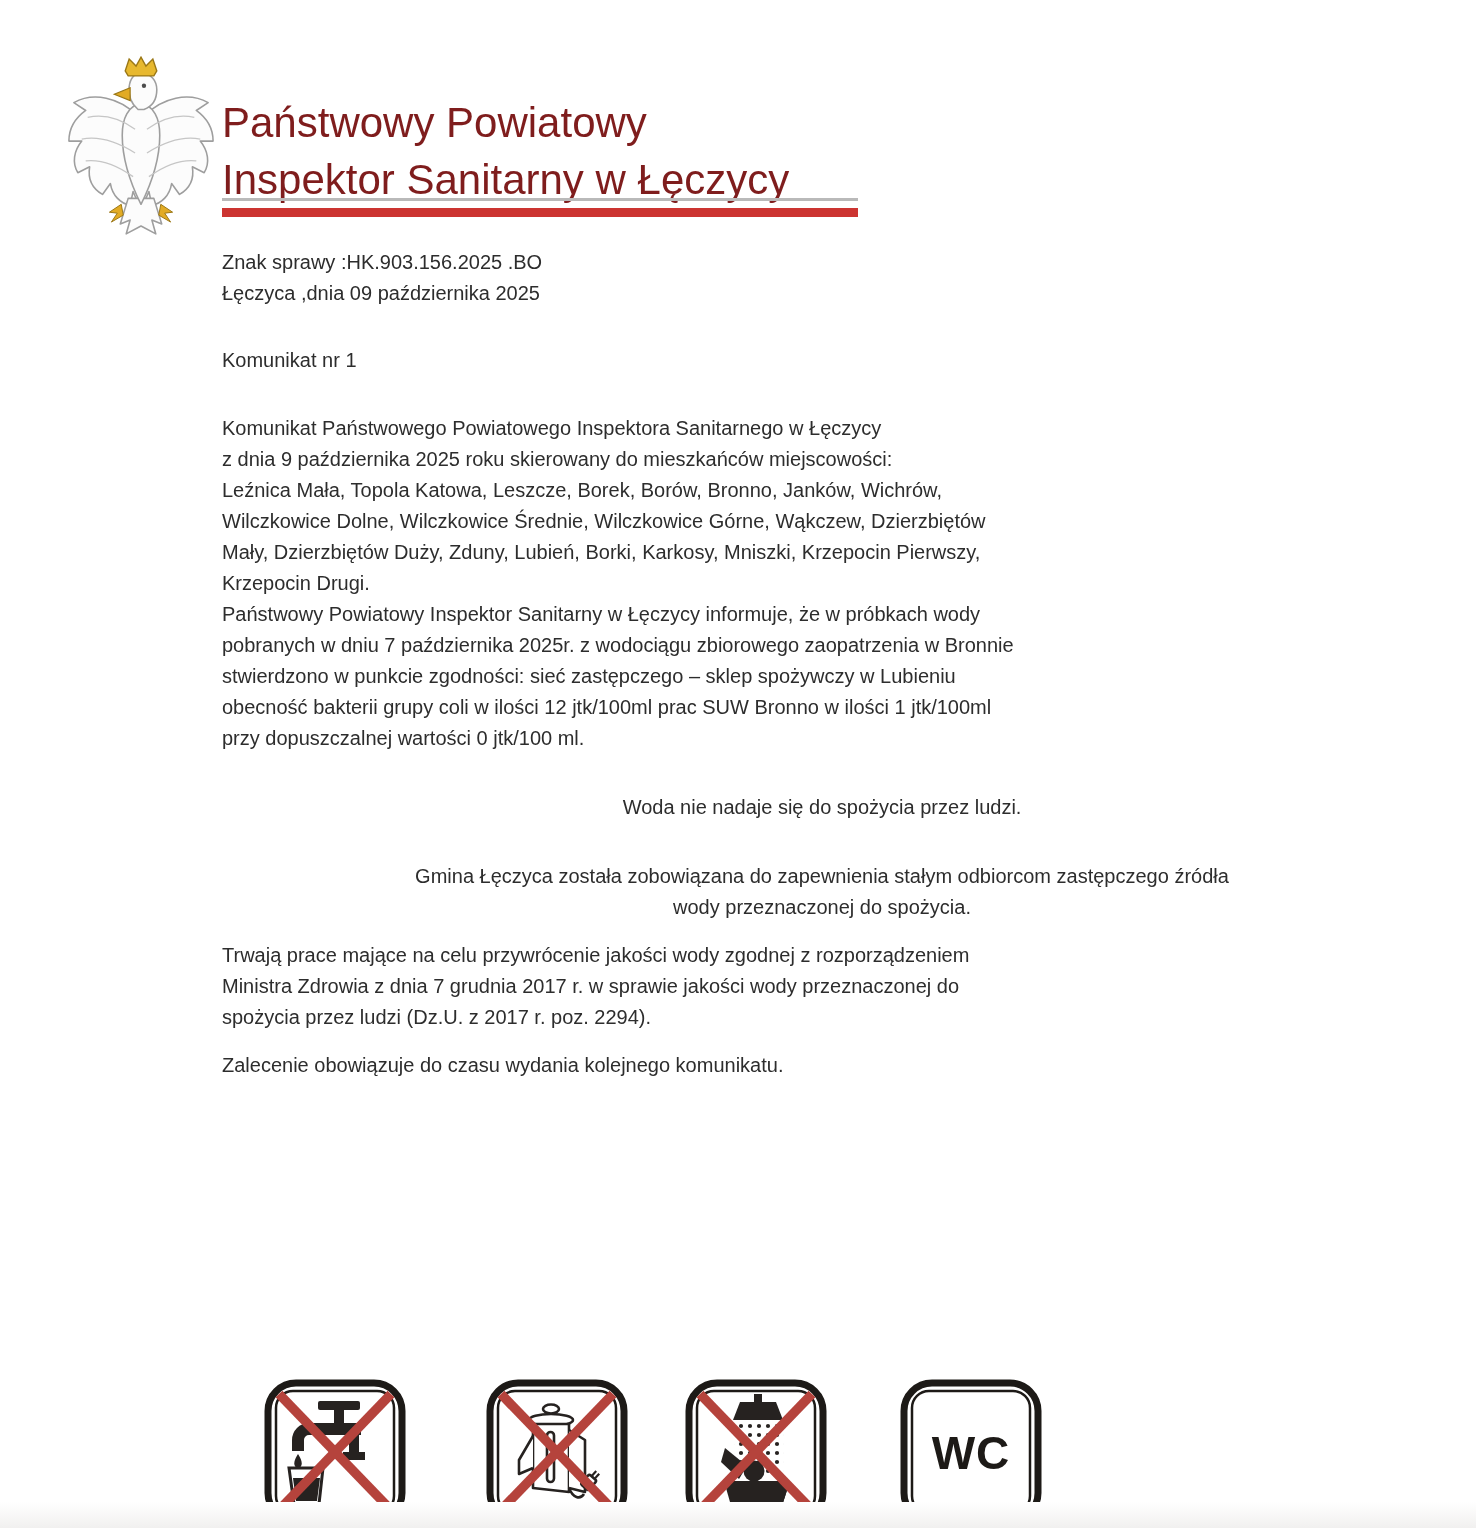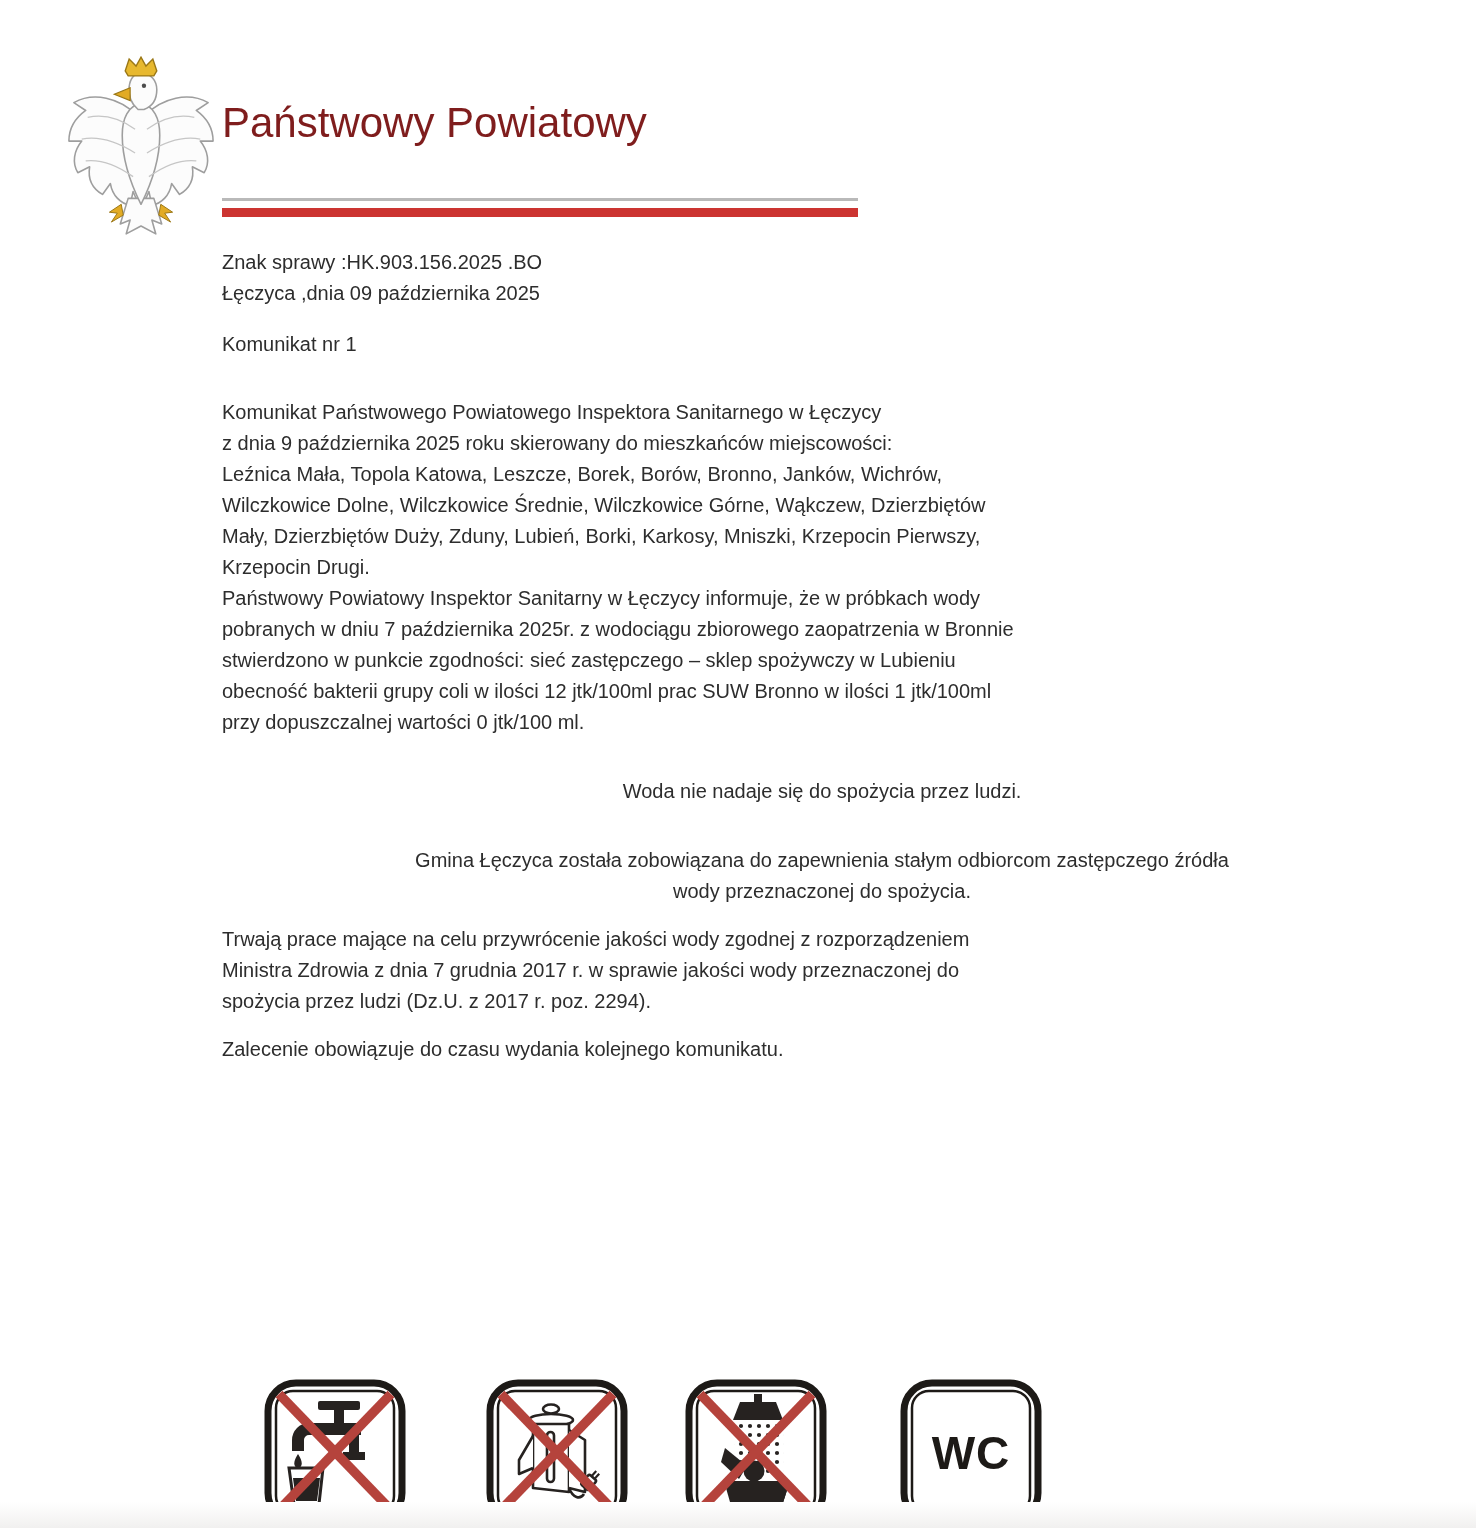--- a/index.html
+++ b/index.html
@@ -31,21 +31,21 @@
   }
   .rule{position:absolute;left:222px;}
   .rule-gray{top:198px;width:636px;height:3px;background:var(--rule-gray);}
   .rule-red{top:208px;width:636px;height:9px;background:var(--accent-red);}
   .content{
     position:absolute;left:222px;top:247px;width:1200px;
     font-size:20px;line-height:31px;
   }
   .para{margin:0;white-space:pre-wrap;}
   .para + .para{margin-top:17px;}
-  .para:nth-child(2){margin-top:20px;}
+  .para:nth-child(2){margin-top:36px;}
   .para:nth-child(3){margin-top:37px;}
   .para:nth-child(4),.para:nth-child(5){margin-top:38px;text-align:center;}
   .b{font-weight:normal;}
   .icons{position:absolute;left:263px;top:1378px;width:950px;height:148px;}
   .icon{position:absolute;top:0;width:144px;height:148px;}
   .icon-1{left:0;}   .icon-2{left:222px;}
   .icon-3{left:421px;} .icon-4{left:636px;}
   .frame-outer{fill:#ffffff;stroke:var(--icon-border);stroke-width:7;}
   .frame-inner{fill:none;stroke:var(--icon-border);stroke-width:2.5;}
   .glyph-fill{fill:#262220;}
@@ -80,20 +80,21 @@
     </g>
     <path d="M69,32 L53,38.5 L69,45 Z" fill="#e2ab24" stroke="#9a7716" stroke-width="1.2"></path>
     <circle cx="83" cy="30" r="2.2" fill="#4c4c4c"></circle>
     <path d="M64,15 L68,3 L75,10 L80,1 L85,10 L92,3 L96,15 L93,20 L67,20 Z" fill="#e7b82f" stroke="#9a7716" stroke-width="1.4"></path>
     <path d="M60,150 L48,158 L56,159 L50,168 L62,161 Z" fill="#e2ab24" stroke="#9a7716" stroke-width="1"></path>
     <path d="M100,150 L112,158 L104,159 L110,168 L98,161 Z" fill="#e2ab24" stroke="#9a7716" stroke-width="1"></path>
   </svg>
 
   <div class="org-title">
     <div>Państwowy Powiatowy</div>
+    <div>Inspektor Sanitarny w Łęczycy</div>
   </div>
   <div class="rule rule-gray"></div>
   <div class="rule rule-red"></div>
 
   <div class="content">
       <p class="para"><span>Znak sprawy :HK.903.156.2025 .BO
 Łęczyca ,dnia 09 października 2025</span></p>
       <p class="para"><span>Komunikat nr 1</span></p>
       <p class="para"><span class="b">Komunikat Państwowego Powiatowego Inspektora Sanitarnego w Łęczycy
 z dnia 9 października 2025 roku skierowany do mieszkańców miejscowości:

